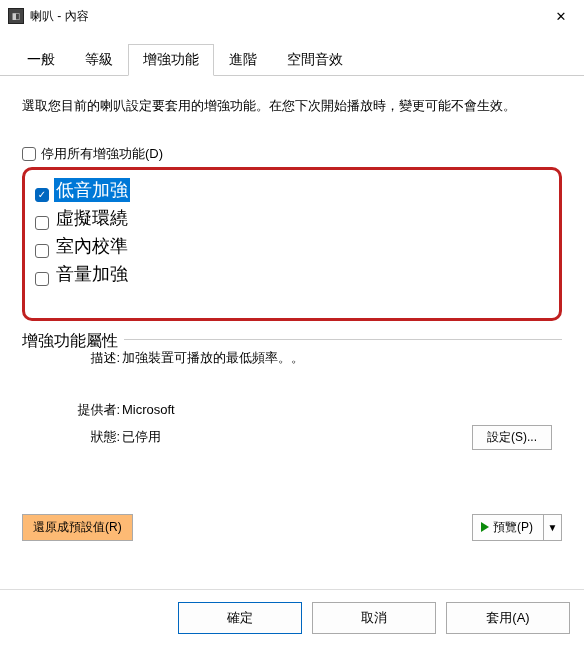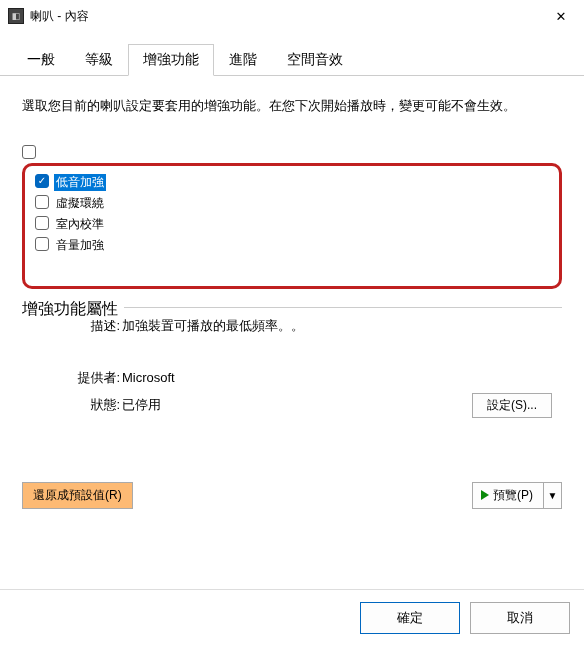--- a/index.html
+++ b/index.html
@@ -111,24 +111,24 @@
     }
     .enhance-box {
       border: 3px solid #c02020;
       border-radius: 10px;
       padding: 6px 10px 30px 10px;
       margin-top: 4px;
       margin-bottom: 10px;
     }
     .enhance-item {
       display: flex;
-      align-items: flex-start;
+      align-items: flex-end;
       gap: 5px;
       padding: 2px 0;
-      font-size: 12px;
+      font-size: 18px;
     }
     .enhance-item .label { padding: 0 2px; }
     .enhance-item.selected .label {
       background: #0078d7;
       color: #fff;
     }
     .props-group {
       border: none;
       margin-top: 6px;
       position: relative;
@@ -219,21 +219,21 @@
     }
     .dialog-footer {
       border-top: 1px solid #ddd;
       padding: 12px 14px;
       display: flex;
       justify-content: flex-end;
       gap: 10px;
       background: #fff;
     }
     .dlg-btn {
-      width: 100px;
+      width: 124px;
       padding: 6px 0;
       border: 1px solid #aaa;
       background: #fdfdfd;
       font-family: inherit;
       font-size: 13px;
       cursor: pointer;
     }
     .dlg-btn.primary { border-color: #0067c0; }
   </style>
 </head>
@@ -254,20 +254,21 @@
     <div class="tab">進階</div>
     <div class="tab">空間音效</div>
   </div>
 
   <div class="tab-content">
 
     <div class="instruction">選取您目前的喇叭設定要套用的增強功能。在您下次開始播放時，變更可能不會生效。</div>
 
     <div class="cb-row">
       <span class="cb"></span>
+      <span>停用所有增強功能(D)</span>
     </div>
 
     <div class="enhance-box">
       <div class="enhance-item selected">
         <span class="cb checked"></span>
         <span class="label">低音加強</span>
       </div>
       <div class="enhance-item">
         <span class="cb"></span>
         <span class="label">虛擬環繞</span>
@@ -311,15 +312,16 @@
         </button>
         <span class="preview-drop">▼</span>
       </div>
     </div>
 
   </div>
 
   <div class="dialog-footer">
     <button class="dlg-btn primary">確定</button>
     <button class="dlg-btn">取消</button>
+    <button class="dlg-btn">套用(A)</button>
   </div>
 
 </div>
 
 </body></html>

